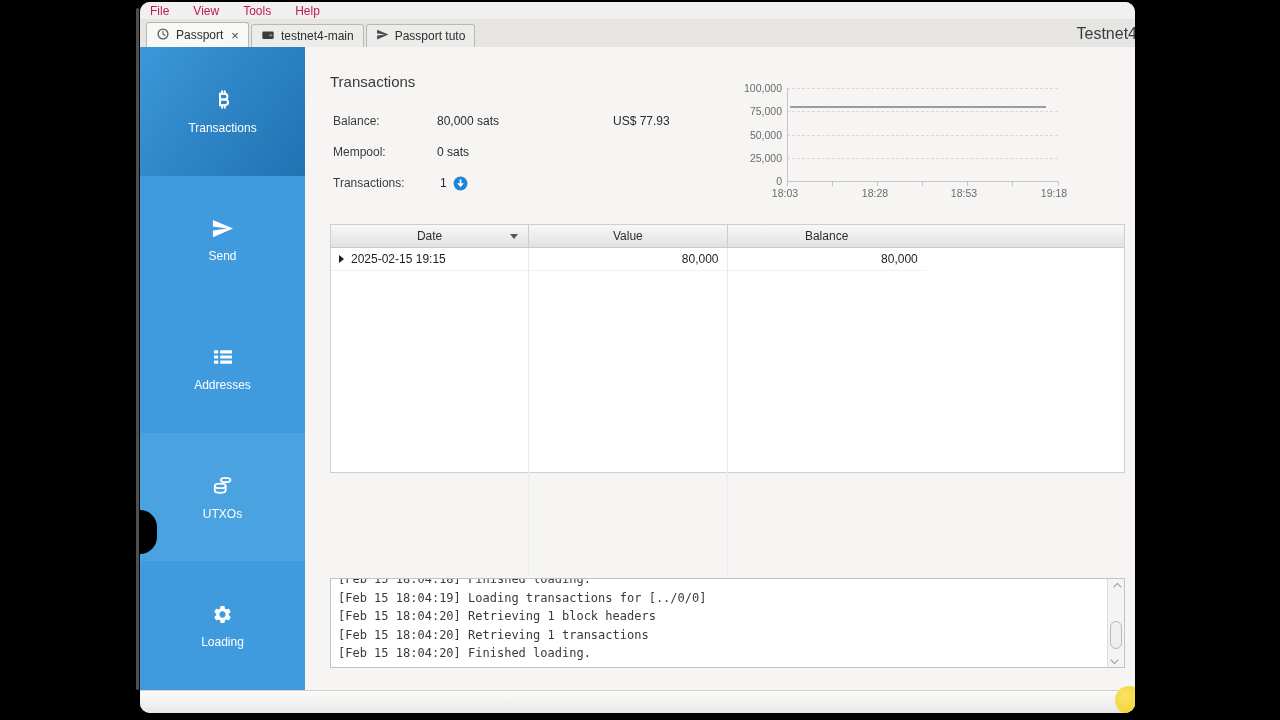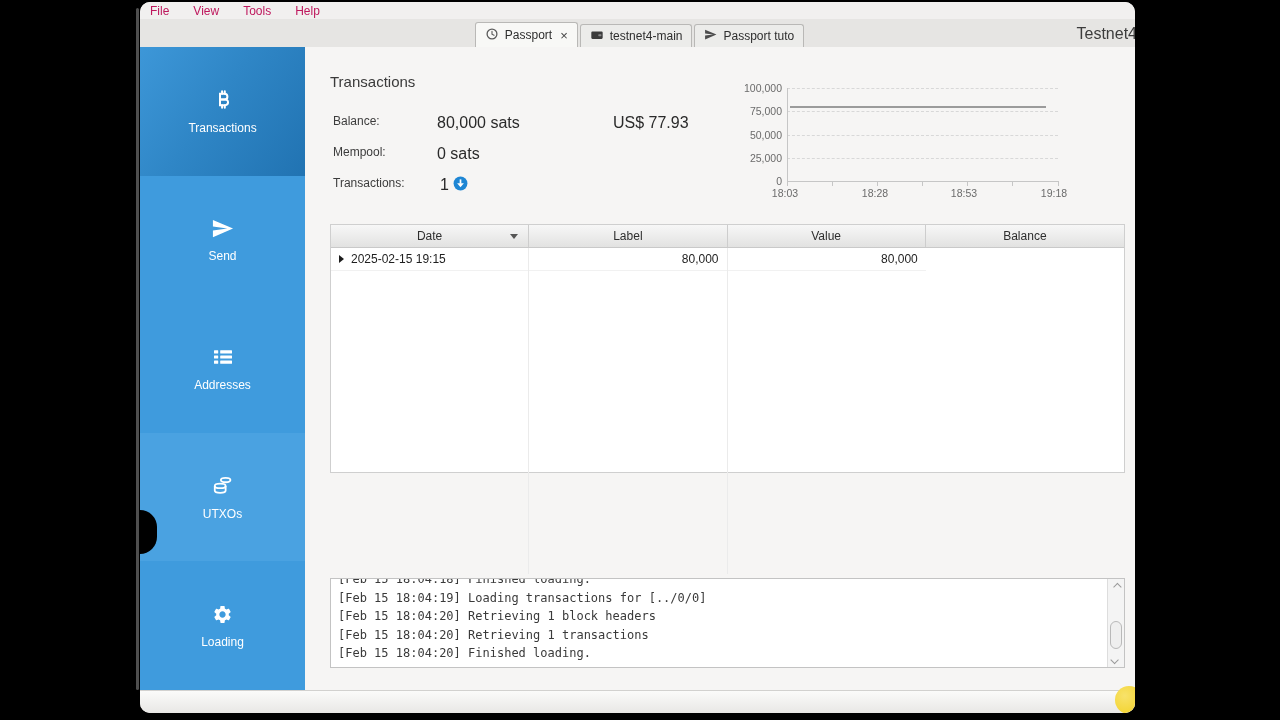--- a/index.html
+++ b/index.html
@@ -13,21 +13,21 @@
   .window { position:absolute; left:140px; top:2px; width:995px; height:711px;
             background:#f1f0ee; border-radius:10px; overflow:hidden; }
 
   
   .menubar { height:17px; background:#f1f0ef; display:flex; align-items:center;
              padding-left:10px; gap:24px; }
   .menu-item { font-size:12px; color:#be185d; cursor:default; }
 
   
   .tabbar { height:28px; background:#e6e5e3; display:flex; align-items:flex-end;
-            padding-left:6px; position:relative;justify-content:center; }
+            padding-left:6px; position:relative; }
   .tab { height:23px; display:flex; align-items:center; gap:6px; padding:0 9px;
          background:#ececea; border:1px solid #b9b8b6; border-bottom:none;
          border-radius:3px 3px 0 0; margin-right:2px; font-size:12px; color:#2e2e2e; }
   .tab.active { background:#f8f8f6; height:25px; }
   .tab .close { font-size:13px; color:#444; margin-left:2px; line-height:1; }
   .net-label { position:absolute; right:-2px; top:6px; font-size:16px; color:#3c3c3c; }
 
   
   .main { display:flex; height:643px; }
 
@@ -37,21 +37,21 @@
                align-items:center; justify-content:center; gap:9px; cursor:pointer; }
   .side-item.sel { background:linear-gradient(125deg,#3d97d8 0%,#2f86c6 45%,#2173b2 100%); }
   .side-item.hover { background:#4aa2e1; }
   .slabel { color:#fff; font-size:12px; }
   .sicon { display:flex; align-items:center; justify-content:center; height:24px; }
 
   
   .content { position:relative; flex:1; background:#f6f5f4; }
   .page-title { position:absolute; left:25px; top:26px; font-size:15px; color:#3a3a3a; }
   .sum-label { position:absolute; font-size:12px; color:#3c3c3c; }
-  .sum-value { position:absolute; font-size:16px; color:#2a2a2a; }
+  .sum-value { position:absolute; font-size:12px; color:#2a2a2a; }
   .sync-btn { position:absolute; left:148px; top:129px; width:15px; height:15px; cursor:pointer; }
 
   
   .chart { position:absolute; left:400px; top:30px; width:380px; height:135px; }
   .ylab { position:absolute; width:72px; text-align:right; font-size:10.5px; color:#6b6b6b; }
   .xlab { position:absolute; width:44px; text-align:center; font-size:10.5px; color:#6b6b6b; }
   .gridline { position:absolute; left:82px; width:271px; border-top:1px dashed #d8d8d8; }
   .axis-y { position:absolute; left:82px; top:11px; width:1px; height:94px; background:#c6c6c6; }
   .axis-x { position:absolute; left:82px; top:104px; width:272px; height:1px; background:#c6c6c6; }
   .xticks { position:absolute; left:82px; top:105px; width:272px; height:4px;
@@ -247,23 +247,20 @@
           <div class="xlab" style="left:327px; top:110px;">19:18</div>
         </div>
 
         <div class="table">
           <div class="t-head">
             <div class="th">
               <span>Date</span>
               <span class="tri-down"></span>
             </div>
             <div class="th">
-              <span>Label</span>
-            </div>
-            <div class="th">
               <span>Value</span>
             </div>
             <div class="th">
               <span>Balance</span>
             </div>
           </div>
           <div class="t-body">
             <div class="t-col">
               <div class="cell">
                 <span class="tri-right"></span>

